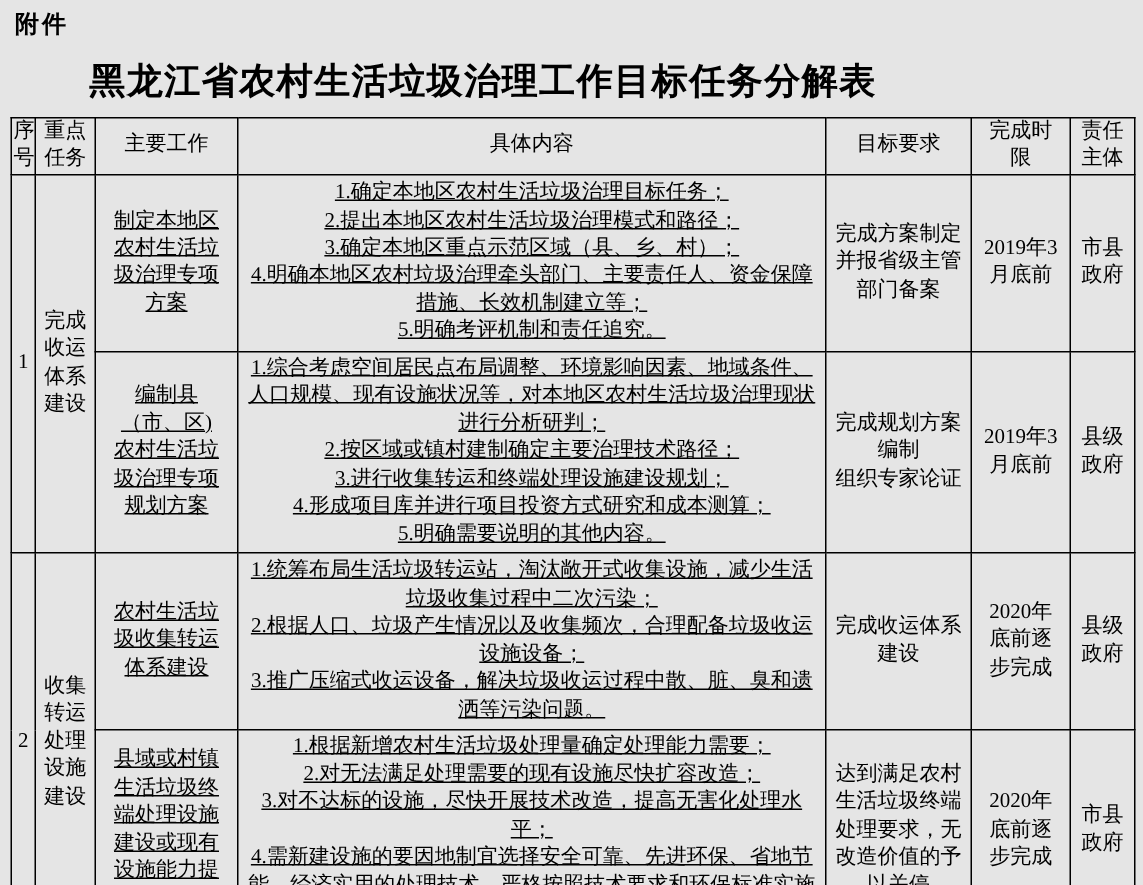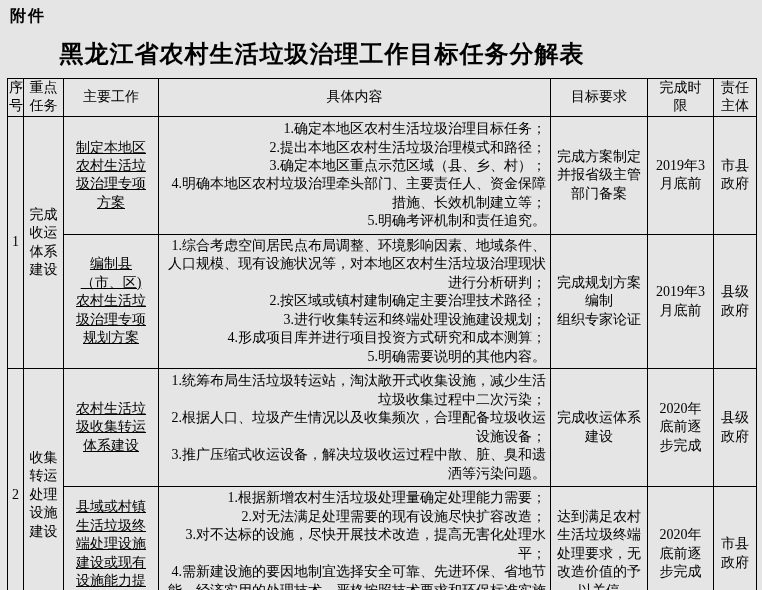--- a/index.html
+++ b/index.html
@@ -59,21 +59,21 @@
   thead tr { height: 34px; margin-left: 48px; }
   tr.r-a { height: 118px; }
   tr.r-b { height: 128px; }
   tr.r-c { height: 118px; }
   tr.r-d { height: 112px; }
   th { text-align: center; padding: 0 1px; }
   th.h-deadline { padding: 0 6px; }
   td.c-index   { text-align: center; padding: 0; }
   td.c-task    { text-align: center; padding: 0 3px; }
   td.c-work    { text-align: center; padding: 0 12px; text-decoration: underline; }
-  td.c-content { text-align: right; padding: 2px 4px; vertical-align: middle; }
+  td.c-content { text-align: center; padding: 2px 4px; vertical-align: middle; text-decoration: underline; }
   td.c-target  { text-align: center; padding: 0 5px; white-space: pre-line; }
   td.c-deadline{ text-align: center; padding: 0 8px; }
   td.c-resp    { text-align: center; padding: 0 3px; }
   .content-item { margin: 0; }
 </style>
 </head>
 <body>
 
 <div class="page">
 

